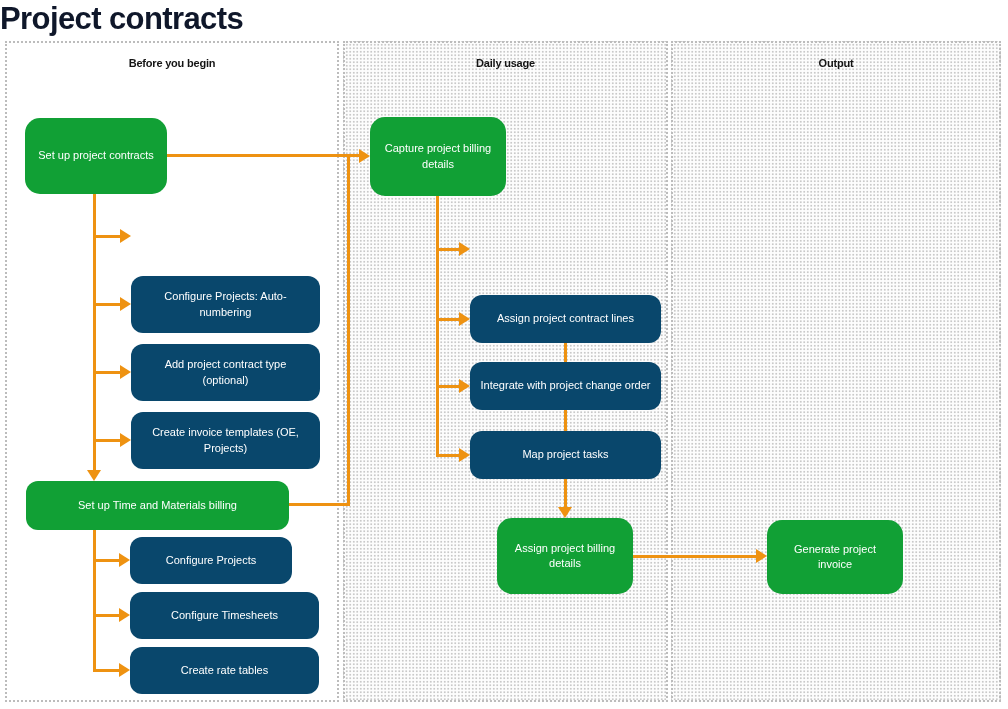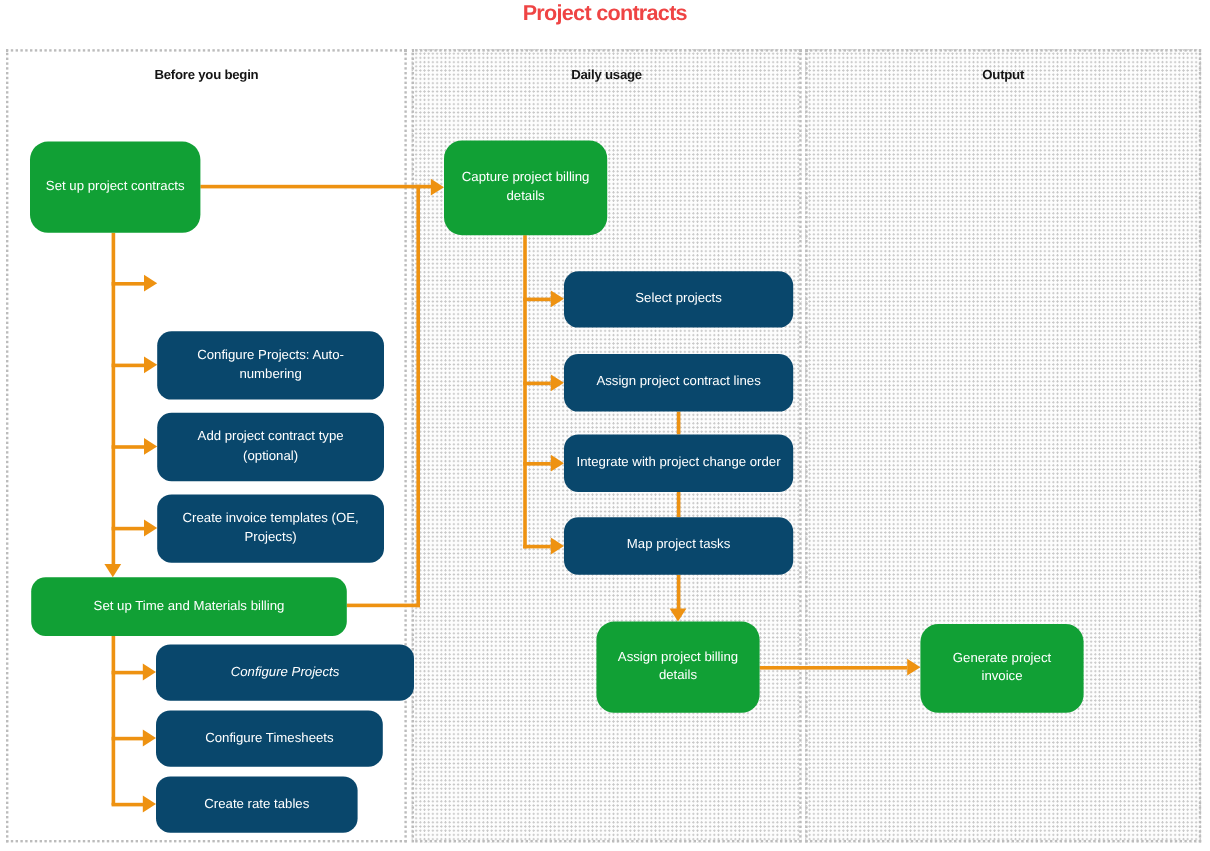--- a/index.html
+++ b/index.html
@@ -1,22 +1,22 @@
 <!DOCTYPE html>
 <html><head>
 <meta charset="utf-8">
 <style>
   html,body{margin:0;padding:0;background:#ffffff;}
   .canvas{
     position:relative;width:1008px;height:709px;background:#ffffff;
     font-family:"Liberation Sans",sans-serif;overflow:hidden;
   }
   .page-title{
-    position:absolute;top:1px;left:0;width:100%;text-align:center;
-    font-size:18px;font-weight:bold;letter-spacing:-0.6px;color:#ef4444;
+    position:absolute;top:1px;left:0;width:100%;
+    font-size:31px;font-weight:bold;letter-spacing:-0.6px;color:#0f172a;
   }
   .col{
     position:absolute;top:41px;height:661px;box-sizing:border-box;
     border:2px dotted #bcbcbc;background:#ffffff;
   }
   .col.textured{
     background-color:#fdfdfd;
     background-image:radial-gradient(#c9c9c9 0.9px, rgba(0,0,0,0) 1px);
     background-size:3.5px 3.5px;
   }
@@ -95,26 +95,25 @@
   <div class="arr down" style="left:558px;top:507px;"></div>
 
   <div class="edge" style="left:633px;top:555px;width:123px;height:3px;"></div>
   <div class="arr right" style="left:756px;top:549px;"></div>
 
   <div class="node green" style="left:25px;top:118px;width:142px;height:76px;">Set up project contracts</div>
   <div class="node blue" style="left:131px;top:276px;width:189px;height:57px;">Configure Projects: Auto-numbering</div>
   <div class="node blue" style="left:131px;top:344px;width:189px;height:57px;">Add project contract type (optional)</div>
   <div class="node blue" style="left:131px;top:412px;width:189px;height:57px;">Create invoice templates (OE, Projects)</div>
   <div class="node green" style="left:26px;top:481px;width:263px;height:49px;border-radius:12px;">Set up Time and Materials billing</div>
-  <div class="node blue" style="left:130px;top:537px;width:215px;height:47px;font-style:italic;">Configure Projects</div>
+  <div class="node blue" style="left:130px;top:537px;width:162px;height:47px;">Configure Projects</div>
   <div class="node blue" style="left:130px;top:592px;width:189px;height:47px;">Configure Timesheets</div>
-  <div class="node blue" style="left:130px;top:647px;width:168px;height:47px;">Create rate tables</div>
+  <div class="node blue" style="left:130px;top:647px;width:189px;height:47px;">Create rate tables</div>
 
   <div class="node green" style="left:370px;top:117px;width:136px;height:79px;">Capture project billing details</div>
-  <div class="node blue" style="left:470px;top:226px;width:191px;height:47px;">Select projects</div>
   <div class="node blue" style="left:470px;top:295px;width:191px;height:48px;">Assign project contract lines</div>
   <div class="node blue" style="left:470px;top:362px;width:191px;height:48px;">Integrate with project change order</div>
   <div class="node blue" style="left:470px;top:431px;width:191px;height:48px;">Map project tasks</div>
   <div class="node green" style="left:497px;top:518px;width:136px;height:76px;">Assign project billing details</div>
 
   <div class="node green" style="left:767px;top:520px;width:136px;height:74px;">Generate project invoice</div>
 
 </div>
 
 </body></html>

